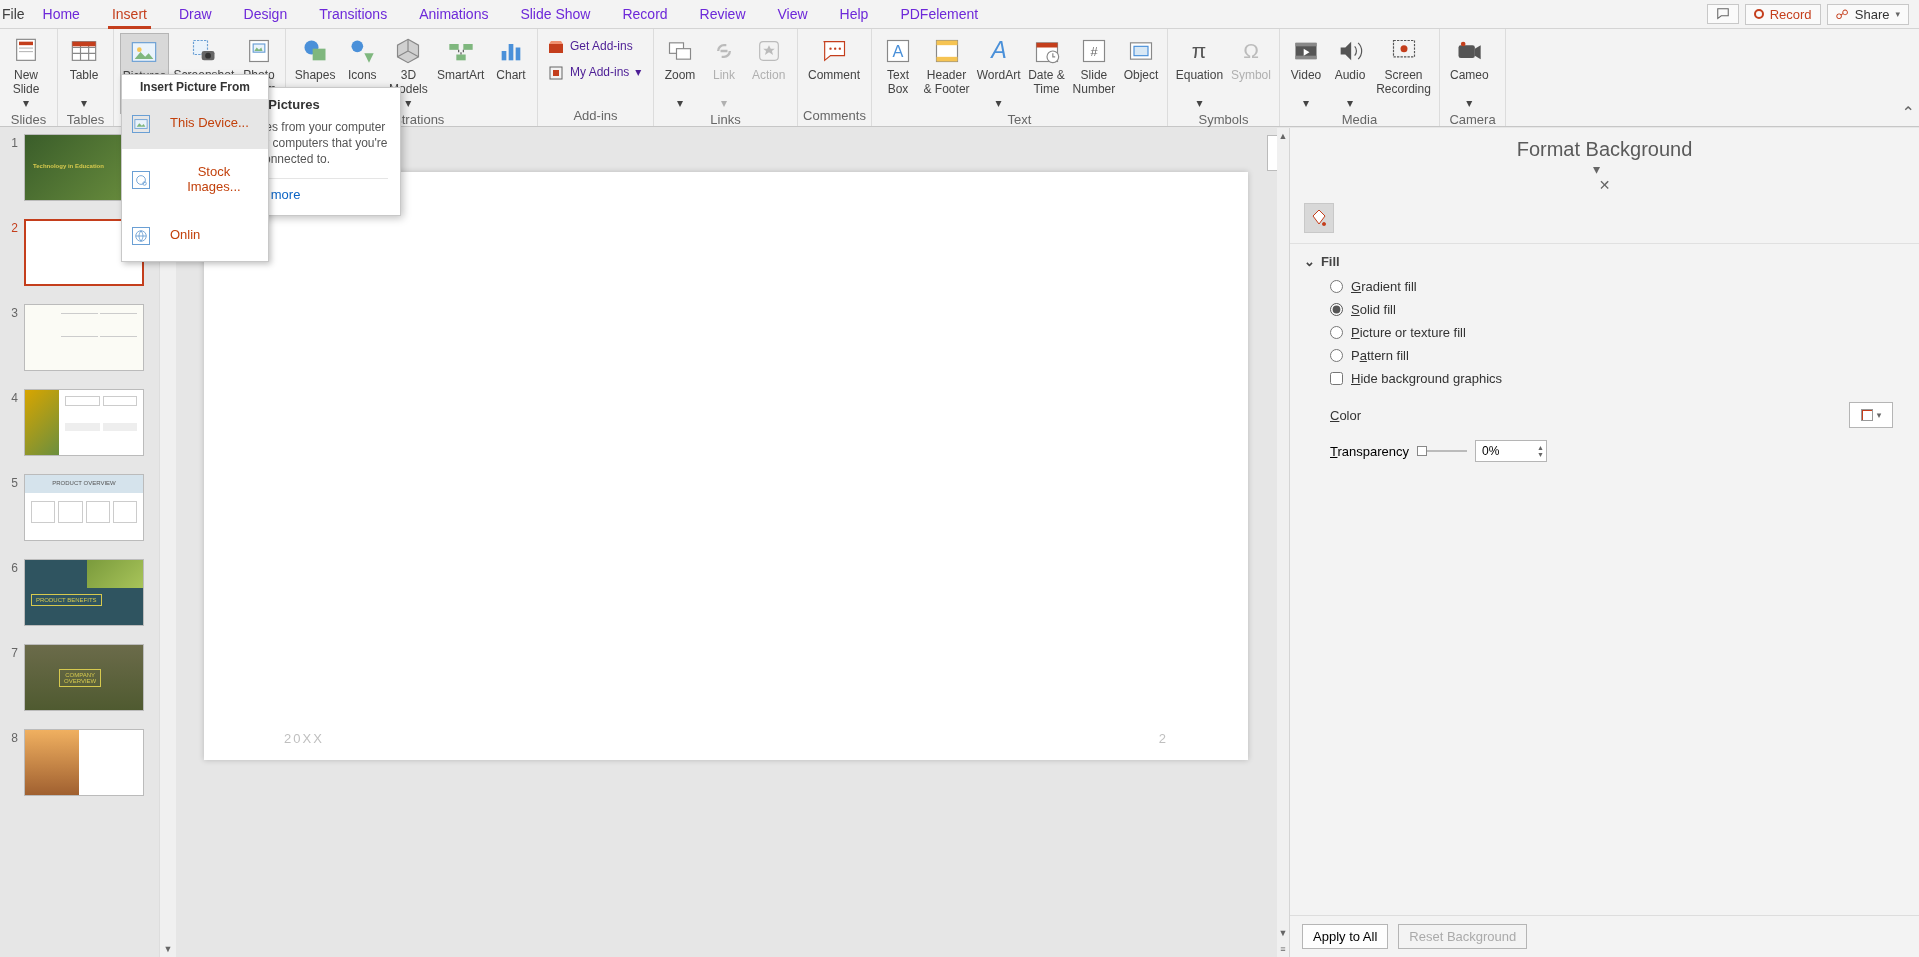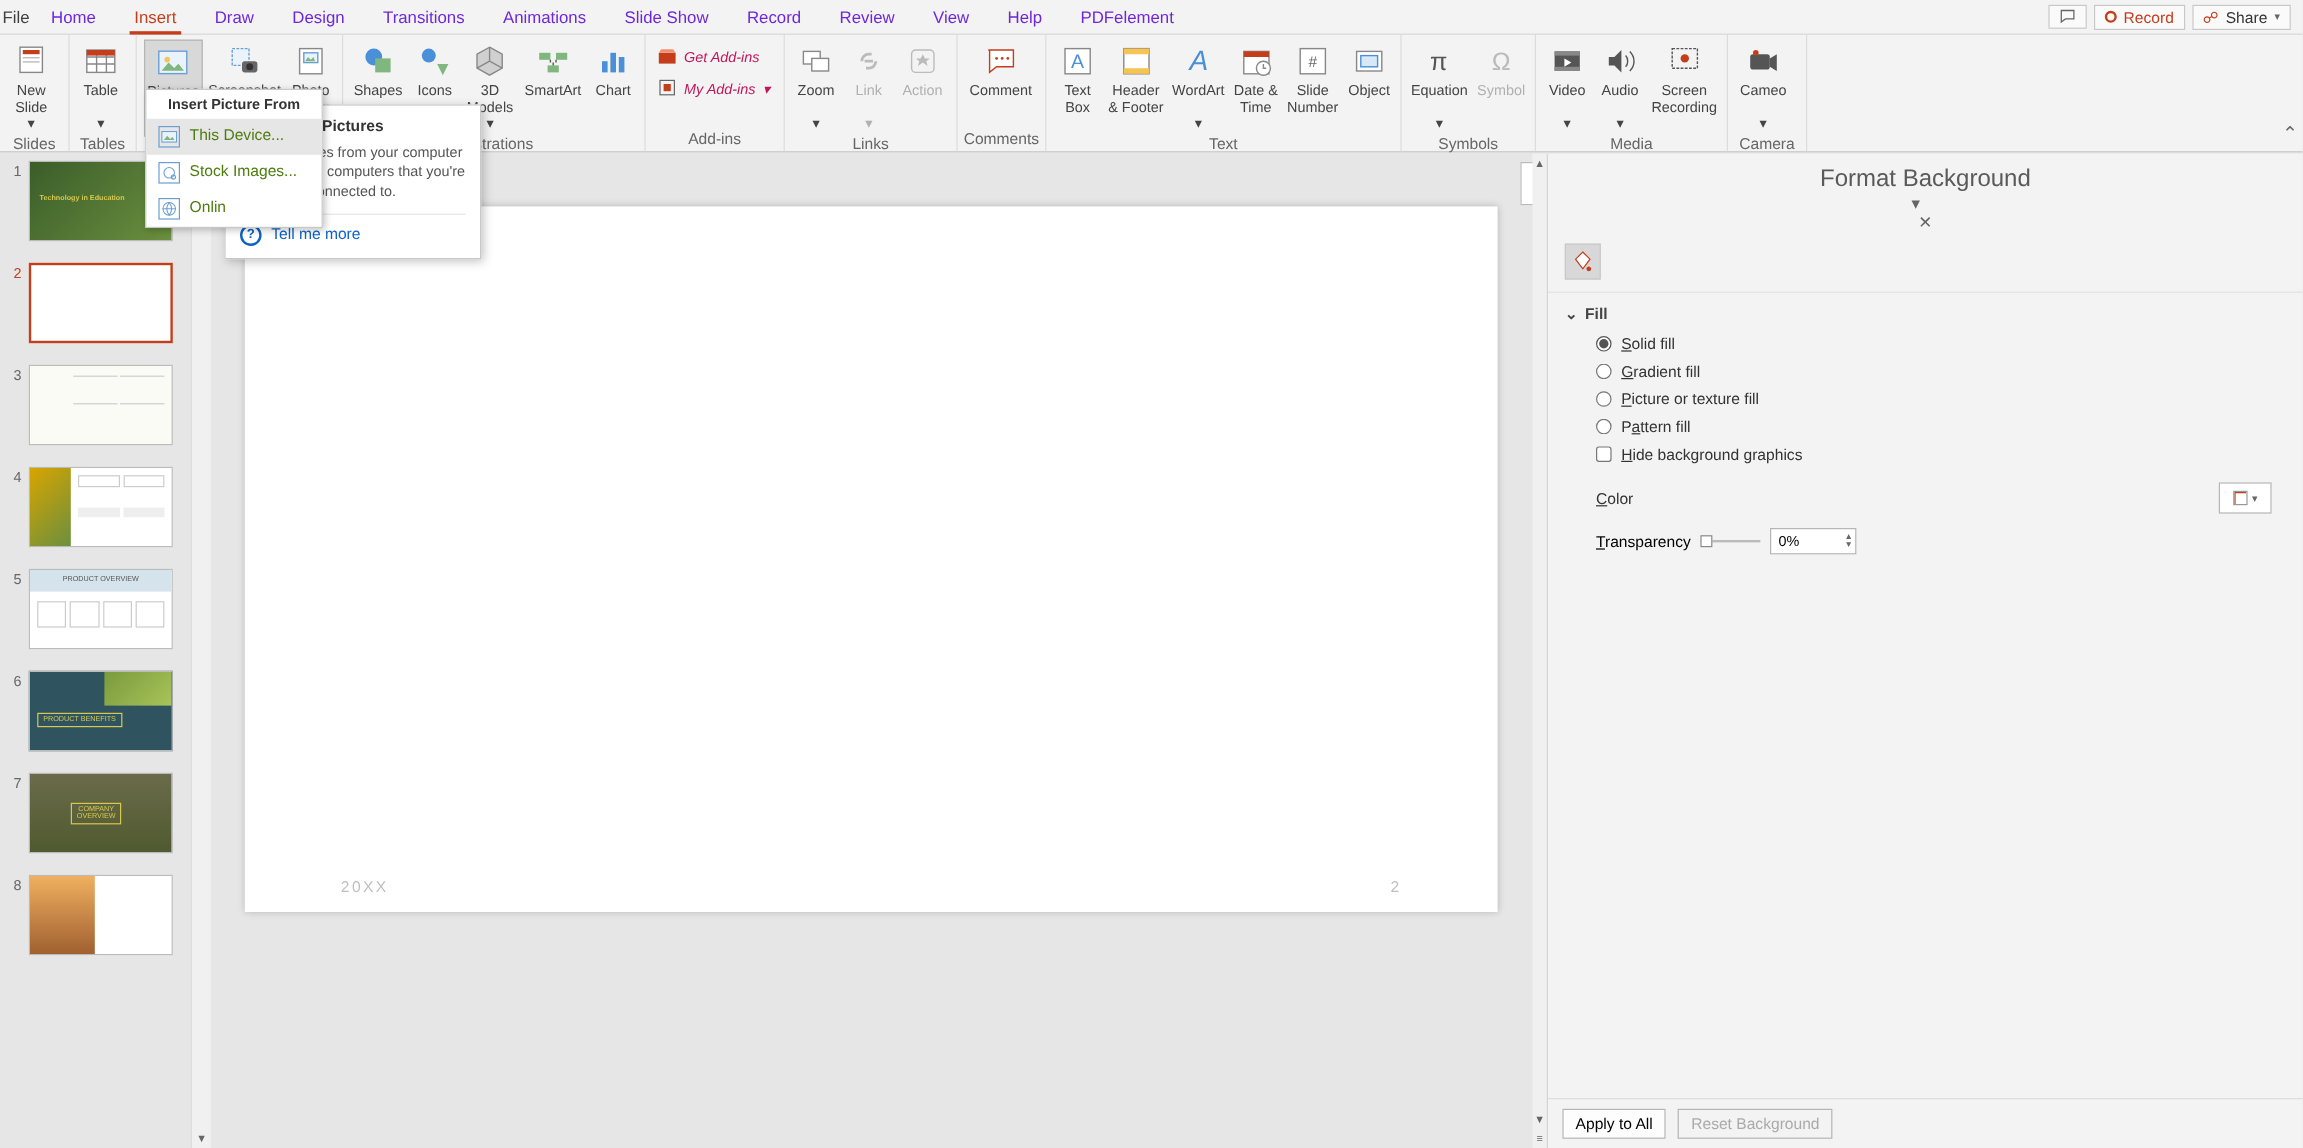--- a/index.html
+++ b/index.html
@@ -20,21 +20,21 @@
     
     .ribbon { height: 98px; background: #f3f3f3; display: flex; border-bottom: 1px solid #c6c6c6; position: relative; }
     .ribbon-group { border-right: 1px solid #dcdcdc; display: flex; flex-direction: column; }
     .group-content { flex: 1; display: flex; align-items:flex-start; padding: 4px 6px 0 6px; gap: 4px; }
     .group-label { height: 18px; font-size: 13px; color: #666; text-align: center; }
     .rib-btn { display: flex; flex-direction: column; align-items: center; justify-content: flex-start; padding: 2px 4px; font-size: 12px; color: #444; cursor: pointer; text-align:center; line-height: 1.15; min-width: 40px; }
     .rib-btn.active { background:#d8d8d8; border:1px solid #b5b5b5; }
     .rib-btn.disabled { color:#b0b0b0; }
     .rib-ico { width: 32px; height: 32px; margin-bottom: 2px; display:flex; align-items:center; justify-content:center; }
     .rib-ico svg { width:28px; height:28px; }
-    .small-btn { display:flex; align-items:flex-end; gap:6px; font-size:12px; color:#be185d; padding:2px 4px; cursor:pointer;font-style:italic; }
+    .small-btn { display:flex; align-items:flex-start; gap:6px; font-size:12px; color:#4c1d95; padding:2px 4px; cursor:pointer; }
     .mini-ico{ width:16px; height:16px; display:inline-flex; align-items:center; justify-content:center; }
     .collapse-btn { position:absolute; right:4px; bottom:4px; cursor:pointer; color:#666; }
 
     
     .slide-panel { position:absolute; top:128px; left:0; width:176px; bottom:0; background:#e6e6e6; overflow:hidden; }
     .slide-panel-inner { padding:6px 4px; }
     .slide-row { display:flex; gap:6px; margin-bottom:18px; }
     .slide-num { width:14px; text-align:right; font-size:12px; color:#666; padding-top:2px; }
     .thumb { width:120px; height:67px; background:#fff; border:1px solid #bbb; position:relative; overflow:hidden; }
     .thumb.selected { border:2px solid #c43e1c; }
@@ -76,21 +76,21 @@
     .trans-slider .knob{ position:absolute; left:0; top:-4px; width:10px; height:10px; border:1px solid #888; background:#fff;}
     .spin { width:72px; height:22px; border:1px solid #b5b5b5; background:#fff; display:flex; align-items:center; justify-content:space-between; padding:0 2px 0 6px; font-size:12px;}
     .spin-arrows{ display:flex; flex-direction:column; font-size:7px; line-height:7px; color:#666; cursor:pointer;}
     .pane-footer{ margin-top:auto; border-top:1px solid #ddd; padding:8px 12px; display:flex; gap:10px; }
     .foot-btn{ border:1px solid #b5b5b5; padding:4px 10px; font-size:13px; background:#fdfdfd; cursor:pointer; }
     .foot-btn.disabled{ color:#aaa; background:#f3f3f3; }
 
     
     .pic-menu { position:absolute; top:40px; left:0; width:148px; background:#fff; border:1px solid #c8c8c8; box-shadow:2px 2px 6px rgba(0,0,0,.25); z-index:20; }
     .pic-menu .menu-title{ font-size:12px; font-weight:600; padding:6px 10px 4px 10px; color:#333;}
-    .menu-item{ display:flex; align-items:center; gap:8px; padding:6px 10px; font-size:13px; color:#4d7c0f; cursor:pointer; }
+    .menu-item{ display:flex; align-items:center; gap:20px; padding:16px 10px; font-size:13px; color:#c2410c; cursor:pointer; }
     .menu-item.hover{ background:#e6e6e6; }
     .menu-item .mico{ width:18px; height:18px; border:1px solid #6a9fd4; display:flex; align-items:center; justify-content:center; }
 
     
     .tooltip { position:absolute; top:53px; left:66px; width:214px; background:#fff; border:1px solid #c8c8c8; box-shadow:2px 2px 8px rgba(0,0,0,.25); z-index:19; padding:10px 12px; }
     .tooltip h4{ font-size:13px; font-weight:600; color:#333; margin-bottom:6px;}
     .tooltip p{ font-size:12px; color:#555; line-height:1.35; margin-bottom:10px;}
     .tell-more{ display:flex; align-items:center; gap:8px; color:#0b63c4; font-size:13px; cursor:pointer; padding-top:8px; border-top:1px solid #e5e5e5;}
     .tell-more .qmark{ width:18px; height:18px; border:2px solid #0b63c4; border-radius:50%; display:flex; align-items:center; justify-content:center; font-size:11px; font-weight:bold;}
 
@@ -599,26 +599,26 @@
           <path d="M15 14c1 0 2 1 2 2s-1 2-2 2-2-1-2-2 1-2 2-2z" fill="#c43e1c"></path>
         </svg>
       </div>
   </div>
   <div class="section-hd">
       <span>⌄</span>
       <span>Fill</span>
     </div>
   <div class="section-body">
     <label class="radio-row">
+        <input type="radio" name="fill" style="">
+        <span class="rlabel"><u>G</u>radient fill</span>
+      </label>
+    <label class="radio-row">
         <input type="radio" name="fill" checked="" style="">
         <span class="rlabel"><u>S</u>olid fill</span>
-      </label>
-    <label class="radio-row">
-        <input type="radio" name="fill" style="">
-        <span class="rlabel"><u>G</u>radient fill</span>
       </label>
     <label class="radio-row">
         <input type="radio" name="fill" style="">
         <span class="rlabel"><u>P</u>icture or texture fill</span>
       </label>
     <label class="radio-row">
         <input type="radio" name="fill" style="">
         <span class="rlabel">P<u>a</u>ttern fill</span>
       </label>
     <label class="check-row">

